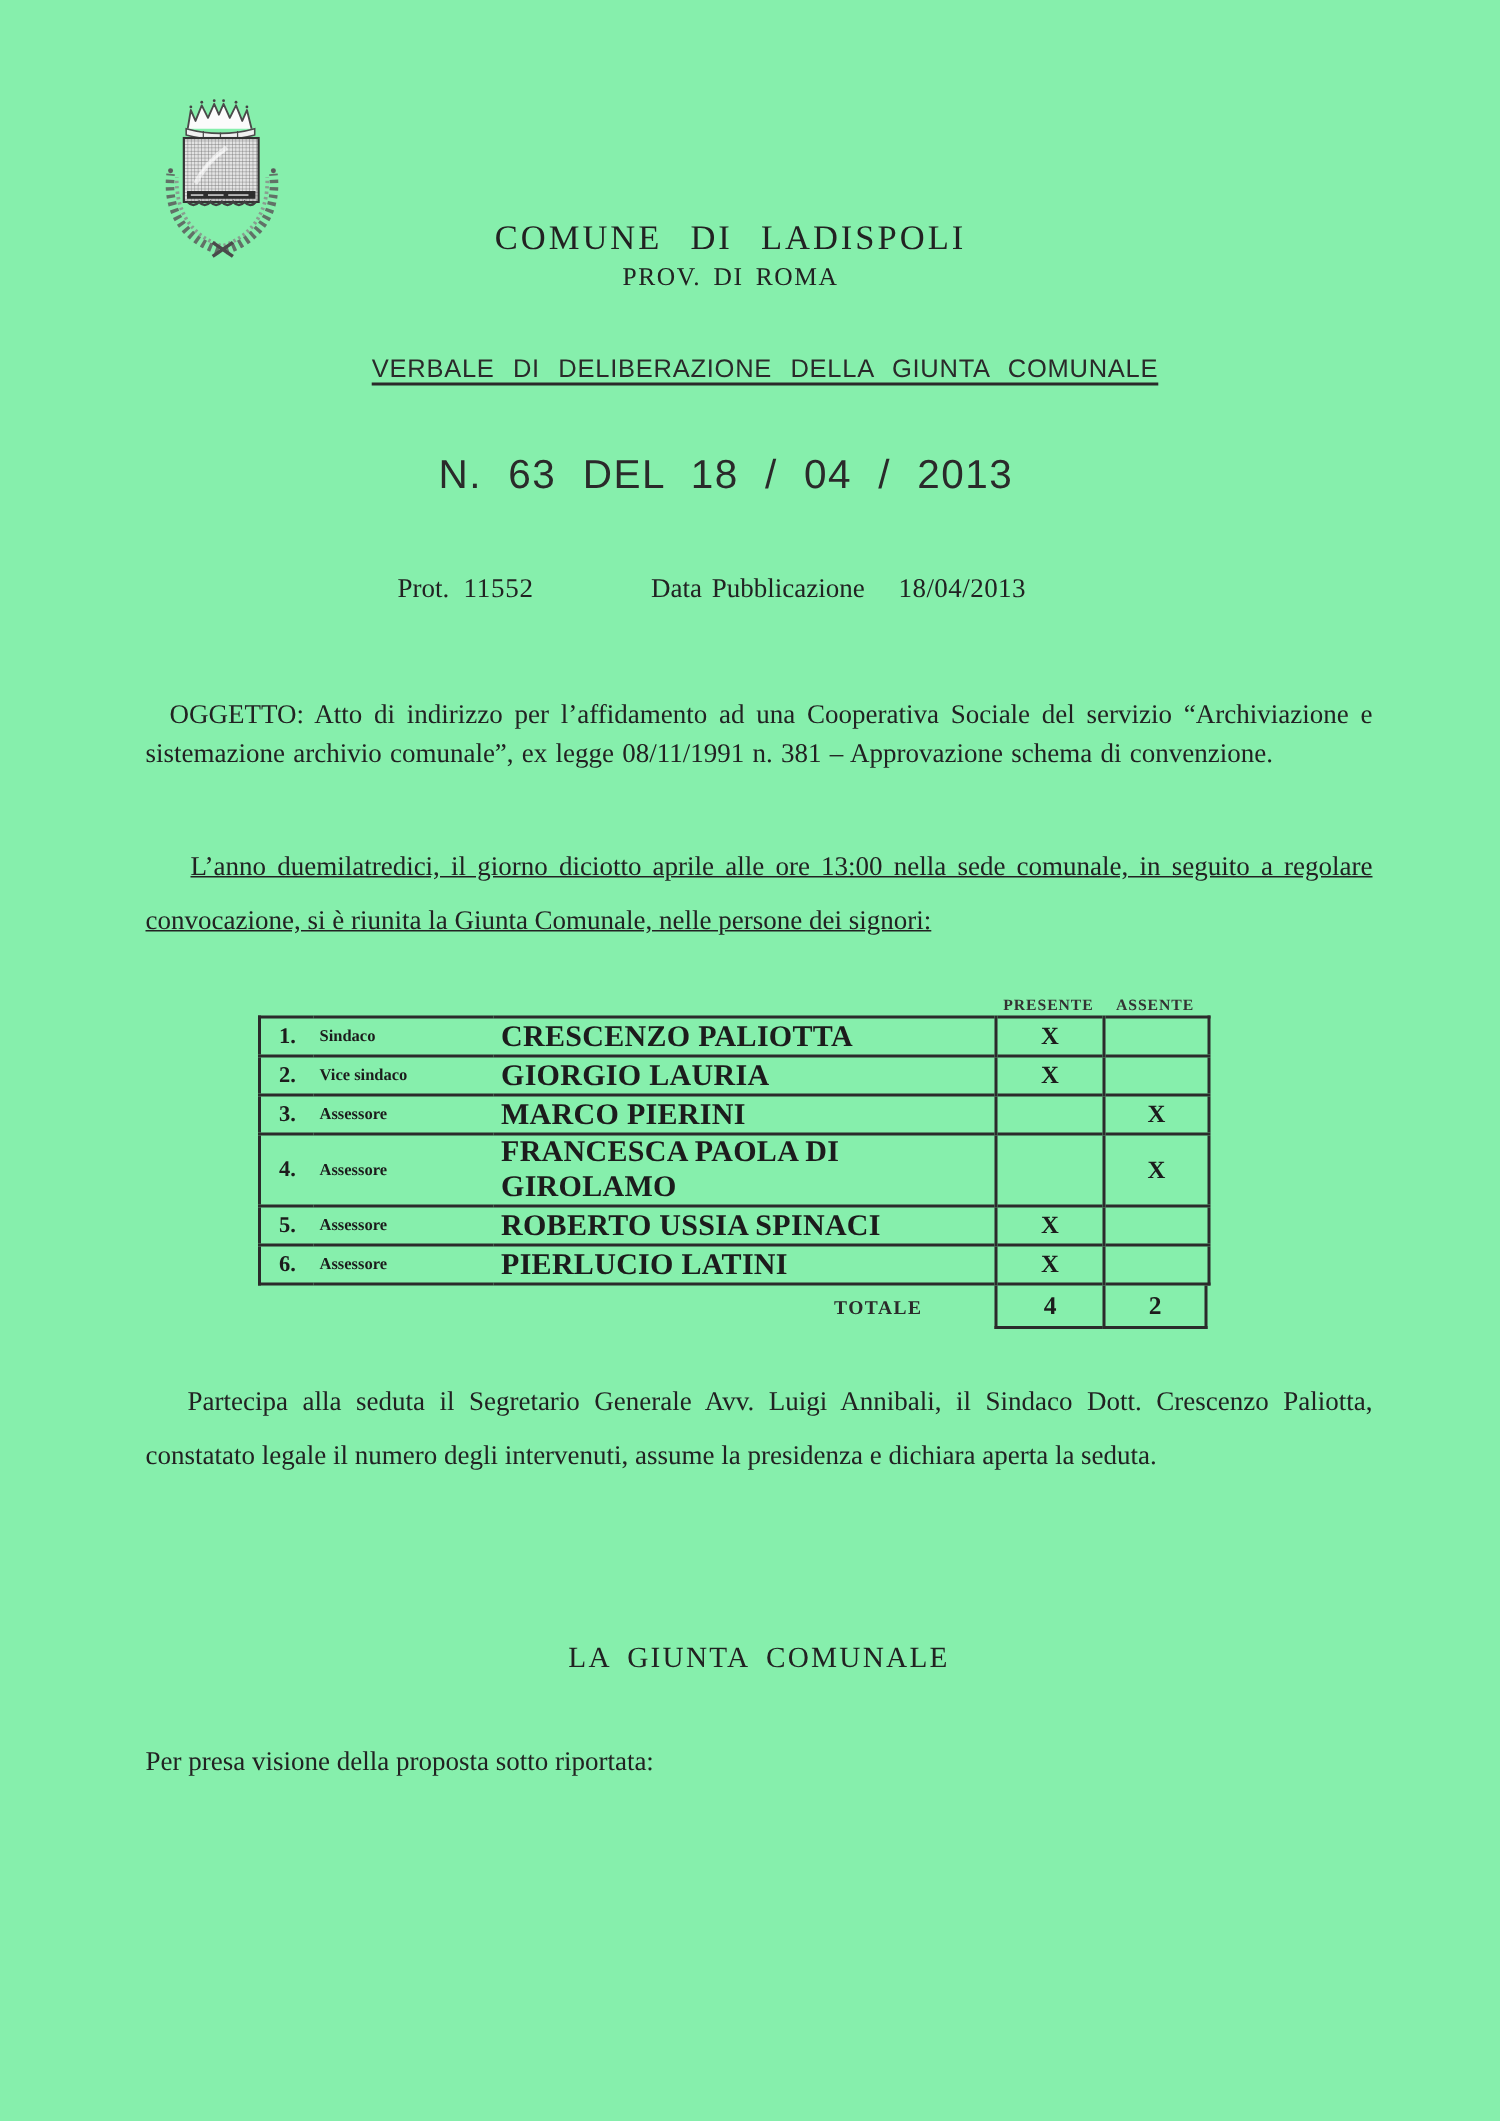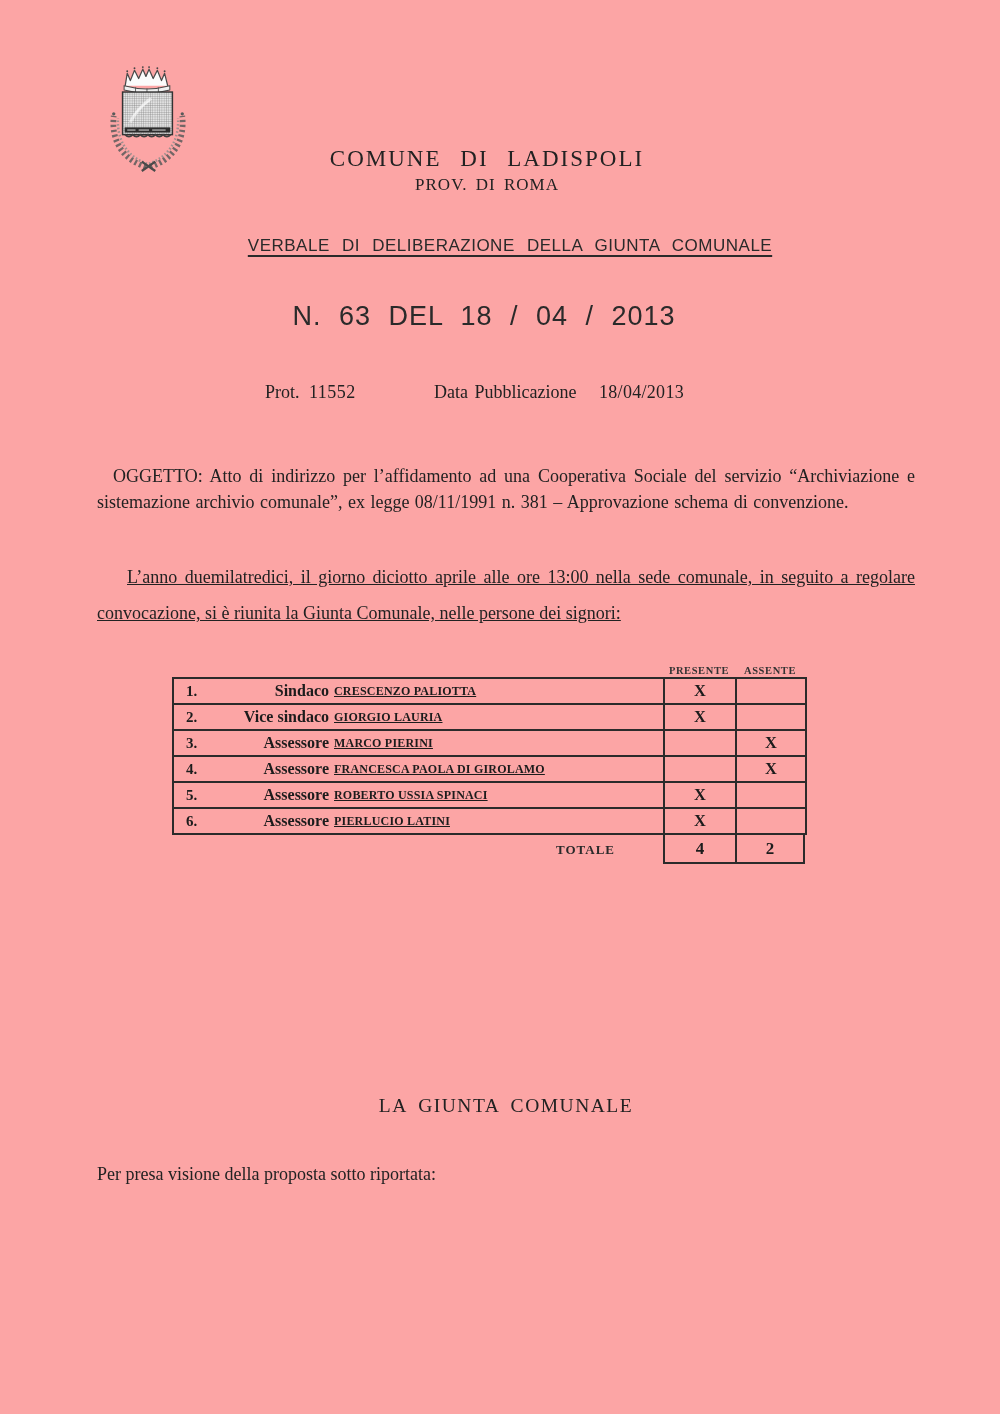--- a/index.html
+++ b/index.html
@@ -1,20 +1,20 @@
 <!DOCTYPE html>
 <html><head>
 <meta charset="utf-8">
 <style>
   html,body{margin:0;padding:0;background:#9a9a9a;}
   .page{
     position:relative;
     width:1000px;height:1414px;
     margin:0 auto;
-    background:#fca5a5;
+    background:#86efac;
     color:#1e1e1e;
     font-family:"Liberation Serif","DejaVu Serif",serif;
     overflow:hidden;
   }
   
   .seal{position:absolute;left:104px;top:64px;width:88px;height:108px;}
   .seal svg{width:100%;height:100%;}
   
   .muni-head{position:absolute;left:0;top:146px;width:974px;text-align:center;}
   .muni-name{font-size:23px;letter-spacing:2px;word-spacing:11px;color:#222;}
@@ -56,22 +56,22 @@
   .att-col-label.presente{width:72px;}
   .att-col-label.assente{width:70px;margin-top:30px;}
   .att-table{
     border-collapse:collapse;table-layout:fixed;width:633px;margin-top:1px;
     border:2px solid #2b2b2b;
   }
   .att-table tr{height:26px;border-top:2px solid #2b2b2b;}
   .att-table tr:first-child{border-top:none;}
   .att-table td{padding:0;vertical-align:middle;font-weight:bold;color:#1c1c1c;}
   td.c-num{padding-left:12px;font-size:15px;}
-  td.c-role{padding-left:4px;font-size:16px;text-align:right;}
-  td.c-name{padding-left:5px;font-size:12px;letter-spacing:.2px;text-decoration:underline;}
+  td.c-role{padding-left:4px;font-size:11px;}
+  td.c-name{padding-left:5px;font-size:20px;letter-spacing:.2px;}
   td.c-mark{border-left:2px solid #2b2b2b;text-align:center;font-size:16.5px;}
   .att-total{display:flex;height:29px;}
   .att-total-label{
     width:491px;box-sizing:border-box;text-align:right;padding-right:48px;
     font-weight:bold;font-size:13px;letter-spacing:1px;line-height:29px;color:#2a2a2a;
   }
   .att-total-cell{
     box-sizing:border-box;text-align:center;font-weight:bold;font-size:17px;line-height:27px;
     border-left:2px solid #2b2b2b;border-bottom:2px solid #2b2b2b;color:#1c1c1c;
   }
@@ -206,18 +206,19 @@
   </tr>
 </tbody>
     </table>
     <div class="att-total">
       <div class="att-total-label">TOTALE</div>
       <div class="att-total-cell presente">4</div>
       <div class="att-total-cell assente">2</div>
     </div>
   </div>
 
+  <p class="para secretary">Partecipa alla seduta il Segretario Generale Avv. Luigi Annibali, il Sindaco Dott. Crescenzo Paliotta, constatato legale il numero degli intervenuti, assume la presidenza e dichiara aperta la seduta.</p>
 
   <div class="giunta-heading">LA GIUNTA COMUNALE</div>
 
   <p class="para closing">Per presa visione della proposta sotto riportata:</p>
 
 </div>
 
 </body></html>

